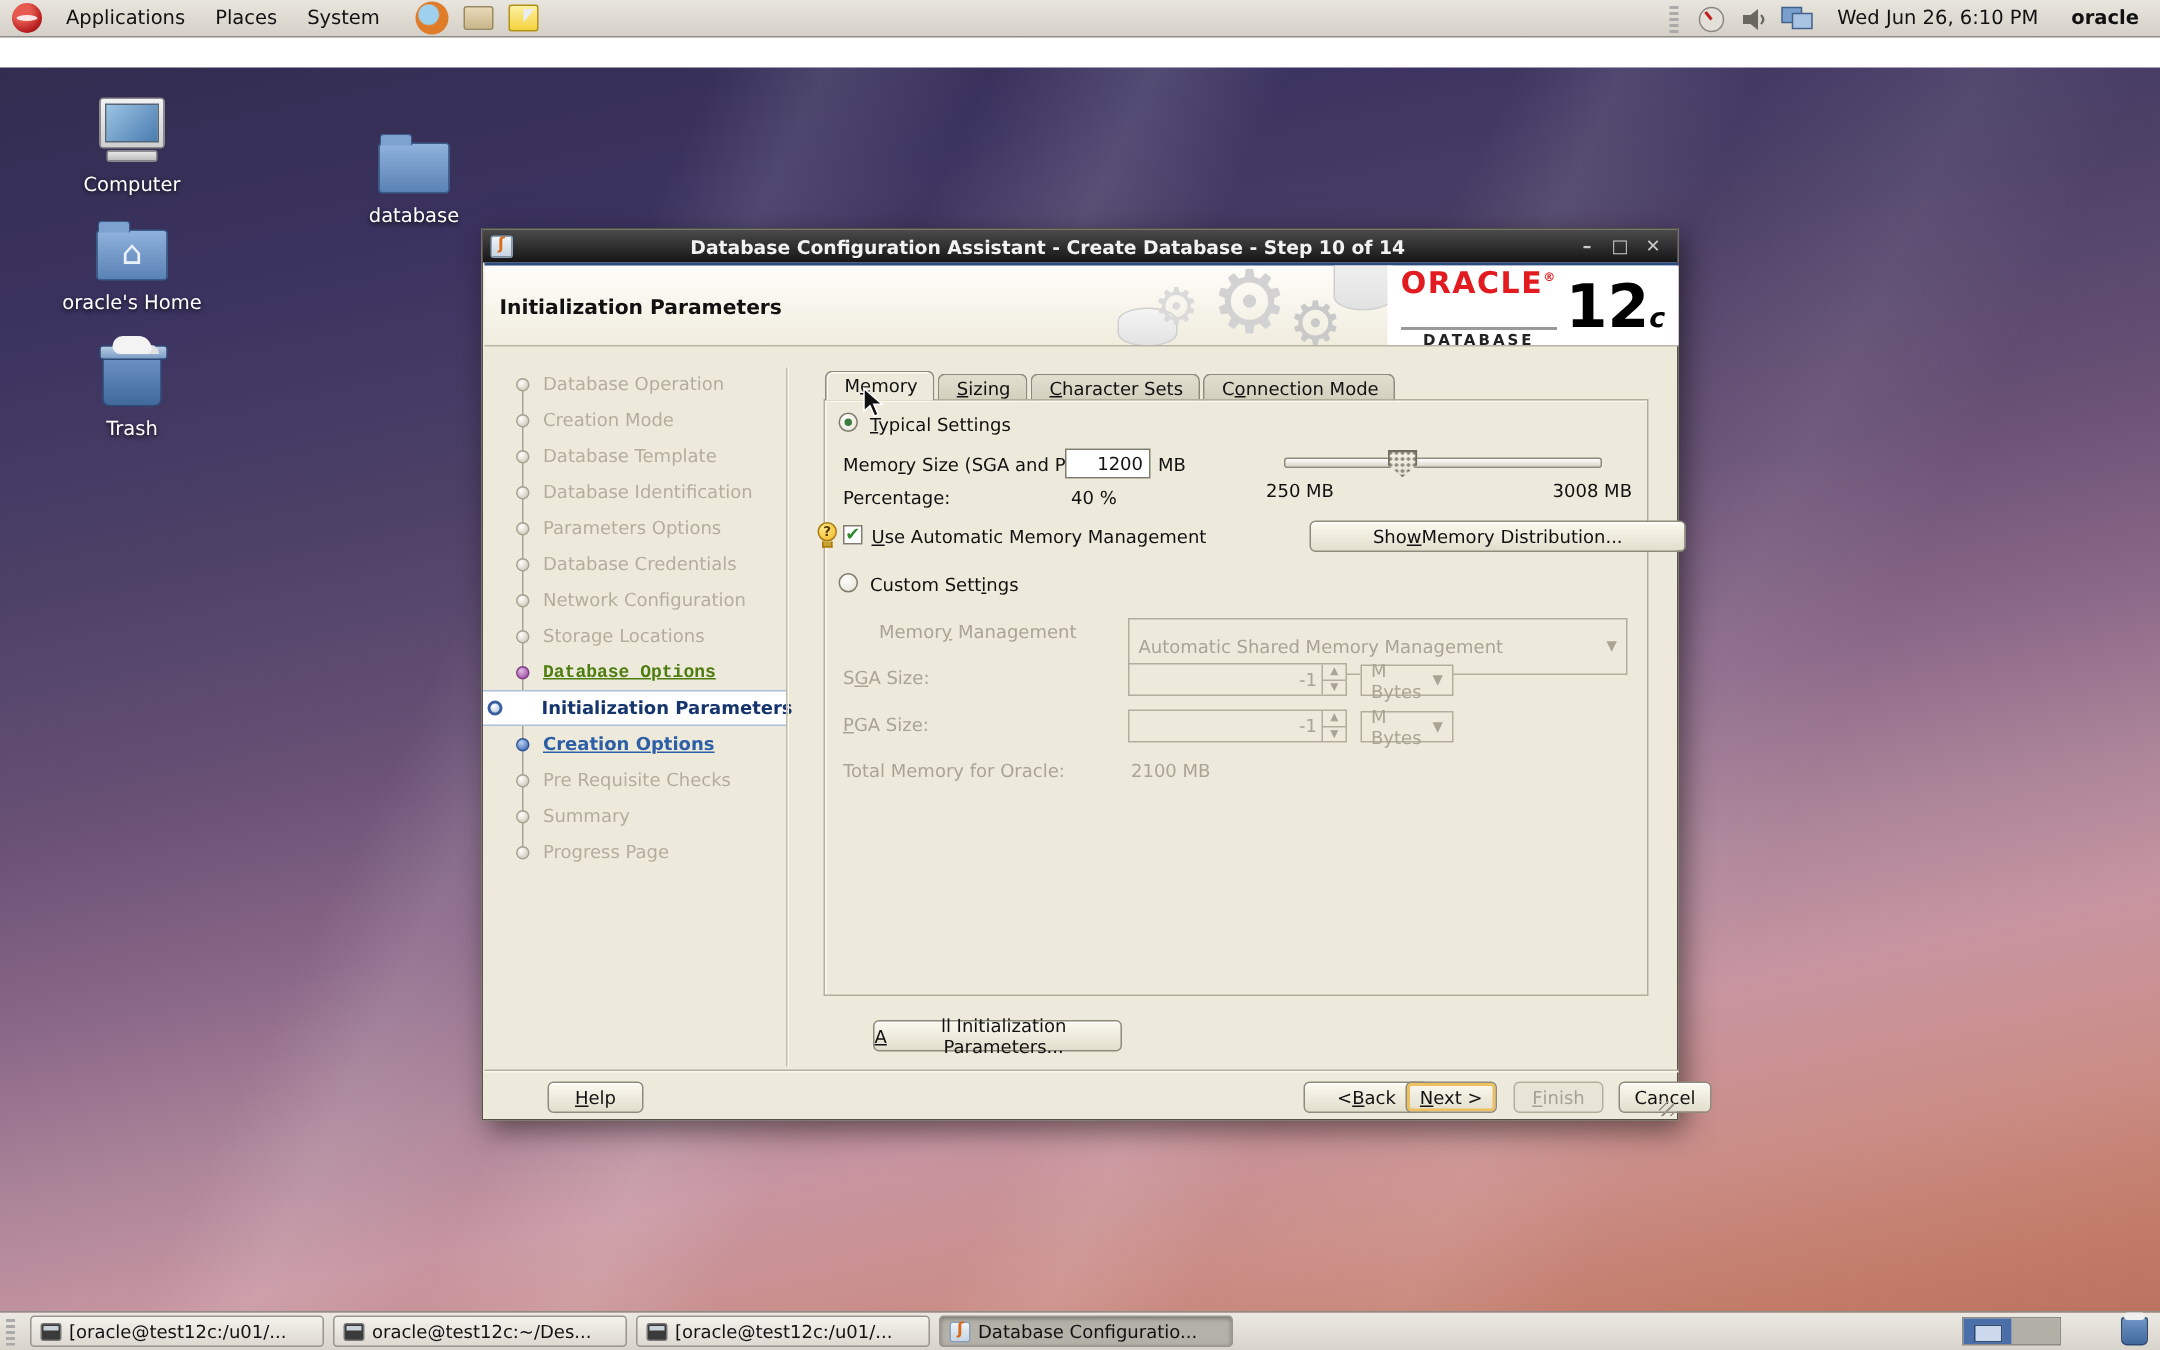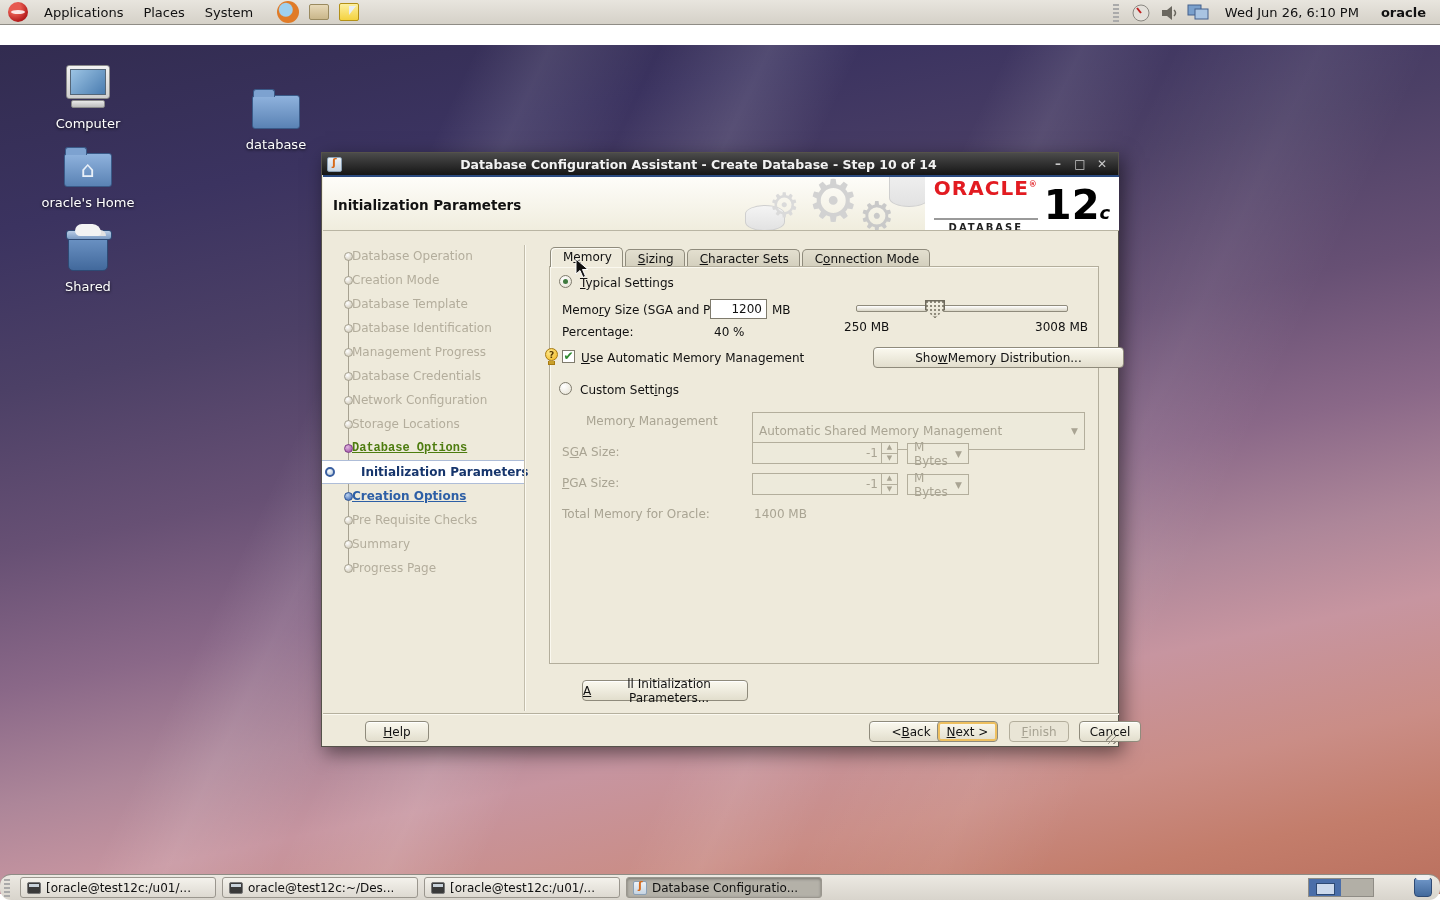--- a/index.html
+++ b/index.html
@@ -94,21 +94,21 @@
   .o-sub { color:#222; font-size:10px; font-weight:bold; letter-spacing:2px; margin-top:2px; }
   .o-ver { font-size:40px; font-weight:bold; color:#000; line-height:1; }
   .o-ver i { font-size:18px; font-weight:bold; }
 
   
   .steps { position:absolute; left:18px; top:91px; width:184px; }
   .steps .rail { position:absolute; left:8px; top:12px; width:1px; height:312px; background:#a7a291; }
   .step { position:relative; height:24px; display:flex; align-items:center; }
   .step .dot { position:absolute; left:4px; width:9px; height:9px; border-radius:50%;
     background:radial-gradient(circle at 35% 30%,#fff,#d8d3c4 70%); border:1px solid #a7a291; }
-  .step .lbl { margin-left:12px; font-size:12px; color:#b3ad9c; white-space:nowrap; }
+  .step .lbl { margin-left:22px; font-size:12px; color:#b3ad9c; white-space:nowrap; }
   .step.visited .dot { background:radial-gradient(circle at 35% 30%,#e2b8e2,#a85fae 75%); border-color:#7d3c86; }
   .step.visited .lbl { color:#4d7c0f; text-decoration:underline; font-weight:bold;font-family:Liberation Mono, monospace; }
   .step.current { background:#fff; border-top:1px solid #aebdd8; border-bottom:1px solid #aebdd8;
     margin-left:-18px; padding-left:18px; width:202px; }
   .step.current .dot { background:radial-gradient(circle at 35% 30%,#fff,#bcd 80%);
     border:2px solid #3a5fa0; width:10px; height:10px; left:3px; }
   .step.current .lbl { color:#16356c; font-weight:bold; margin-left:21px; }
   .step.link .dot { background:radial-gradient(circle at 35% 30%,#bcd4f0,#5279bd 75%); border-color:#2d5596; }
   .step.link .lbl { color:#2d5fa6; text-decoration:underline; font-weight:bold; }
   .vsep { position:absolute; left:202px; top:92px; width:1px; height:466px;
@@ -165,21 +165,21 @@
   .spin .arrows span:first-child { border-bottom:1px solid #b3ae9c; }
 
   .hsep { position:absolute; left:1px; width:796px; height:2px;
     border-top:1px solid #b5b09e; border-bottom:1px solid #fbf9f0; }
   .resize-grip { position:absolute; right:2px; bottom:2px; width:10px; height:10px;
     background:repeating-linear-gradient(135deg,#9a968a 0 1px,transparent 1px 4px); }
 
   
   .taskbar { position:absolute; left:0; top:874px; width:1440px; height:26px;
     background:linear-gradient(#ece9e2,#d8d4cc); border-top:1px solid #8f8c85;
-    display:flex; align-items:center; z-index:50;border-radius:11px; }
+    display:flex; align-items:center; z-index:50; }
   .task-btn { width:196px; height:21px; margin-left:6px; display:flex; align-items:center; gap:5px;
     background:linear-gradient(#f4f2ec,#ddd9d1); border:1px solid #9a968e; border-radius:3px;
     font-size:12px; color:#111; padding:0 6px; overflow:hidden; white-space:nowrap; }
   .task-btn.active { background:#b4b1a8; box-shadow:inset 0 1px 3px rgba(0,0,0,.35); }
   .term-ic { width:14px; height:12px; background:#3a3a3a; border:1px solid #777; border-radius:2px; flex:none; position:relative; }
   .term-ic:after { content:""; position:absolute; left:1px; top:1px; width:10px; height:3px; background:#c9d2da; }
   .java-ic { width:14px; height:14px; background:linear-gradient(#eef3f8,#c6d4e2); border:1px solid #8ba0b5;
     border-radius:2px; flex:none; position:relative; }
   .java-ic:after { content:"ʃ"; position:absolute; left:4px; top:-3px; color:#d86a1a; font-size:11px; font-weight:bold; }
   .ws-switch { position:absolute; right:66px; display:flex; height:19px; border:1px solid #8f8c85; }
@@ -244,21 +244,21 @@
 
   <div class="dicon" style="left:40px; top:100px;">
     <span class="icon-art folder" style="display:inline-block;">
       <span class="home-glyph">⌂</span>
     </span>
     <div class="dlabel">oracle's Home</div>
   </div>
 
   <div class="dicon" style="left:40px; top:180px;">
     <span class="icon-art trashcan" style="display:inline-block;"></span>
-    <div class="dlabel">Shared</div>
+    <div class="dlabel">Trash</div>
   </div>
 </div>
 
 <div class="window">
 
   <div class="titlebar">
     <div class="tb-icon"></div>
     <div class="tb-title">Database Configuration Assistant - Create Database - Step 10 of 14</div>
     <div class="tb-btns">
       <span>–</span>
@@ -298,21 +298,21 @@
     <div class="step pending">
         <span class="dot"></span>
         <span class="lbl">Database Template</span>
       </div>
     <div class="step pending">
         <span class="dot"></span>
         <span class="lbl">Database Identification</span>
       </div>
     <div class="step pending">
         <span class="dot"></span>
-        <span class="lbl">Management Progress</span>
+        <span class="lbl">Parameters Options</span>
       </div>
     <div class="step pending">
         <span class="dot"></span>
         <span class="lbl">Database Credentials</span>
       </div>
     <div class="step pending">
         <span class="dot"></span>
         <span class="lbl">Network Configuration</span>
       </div>
     <div class="step pending">
@@ -407,21 +407,21 @@
         <span>▲</span>
         <span>▼</span>
       </span>
   </div>
   <div class="dd" style="left:585px; top:321px; width:62px; height:21px;">
     <span>M Bytes</span>
       <span class="arr">▼</span>
   </div>
 
   <div class="flabel dis" style="left:240px; top:354px;">Total Memory for Oracle:</div>
-  <div class="flabel dis" style="left:432px; top:354px;">1400 MB</div>
+  <div class="flabel dis" style="left:432px; top:354px;">2100 MB</div>
 
   <div class="btn" style="left:227px; top:527px; width:166px; height:21px;"><u>A</u>ll Initialization Parameters...</div>
   <div class="hsep" style="top:560px;"></div>
   <div class="btn" style="left:10px; top:568px; width:64px; height:21px;"><u>H</u>elp</div>
   <div class="btn" style="left:514px; top:568px; width:84px; height:21px;">&lt; <u>B</u>ack</div>
   <div class="btn next" style="left:582px; top:568px; width:61px; height:21px;"><u>N</u>ext &gt;</div>
   <div class="btn disabled" style="left:654px; top:568px; width:60px; height:21px;"><u>F</u>inish</div>
   <div class="btn" style="left:724px; top:568px; width:62px; height:21px;">Cancel</div>
   <div class="resize-grip"></div>
 </div>

